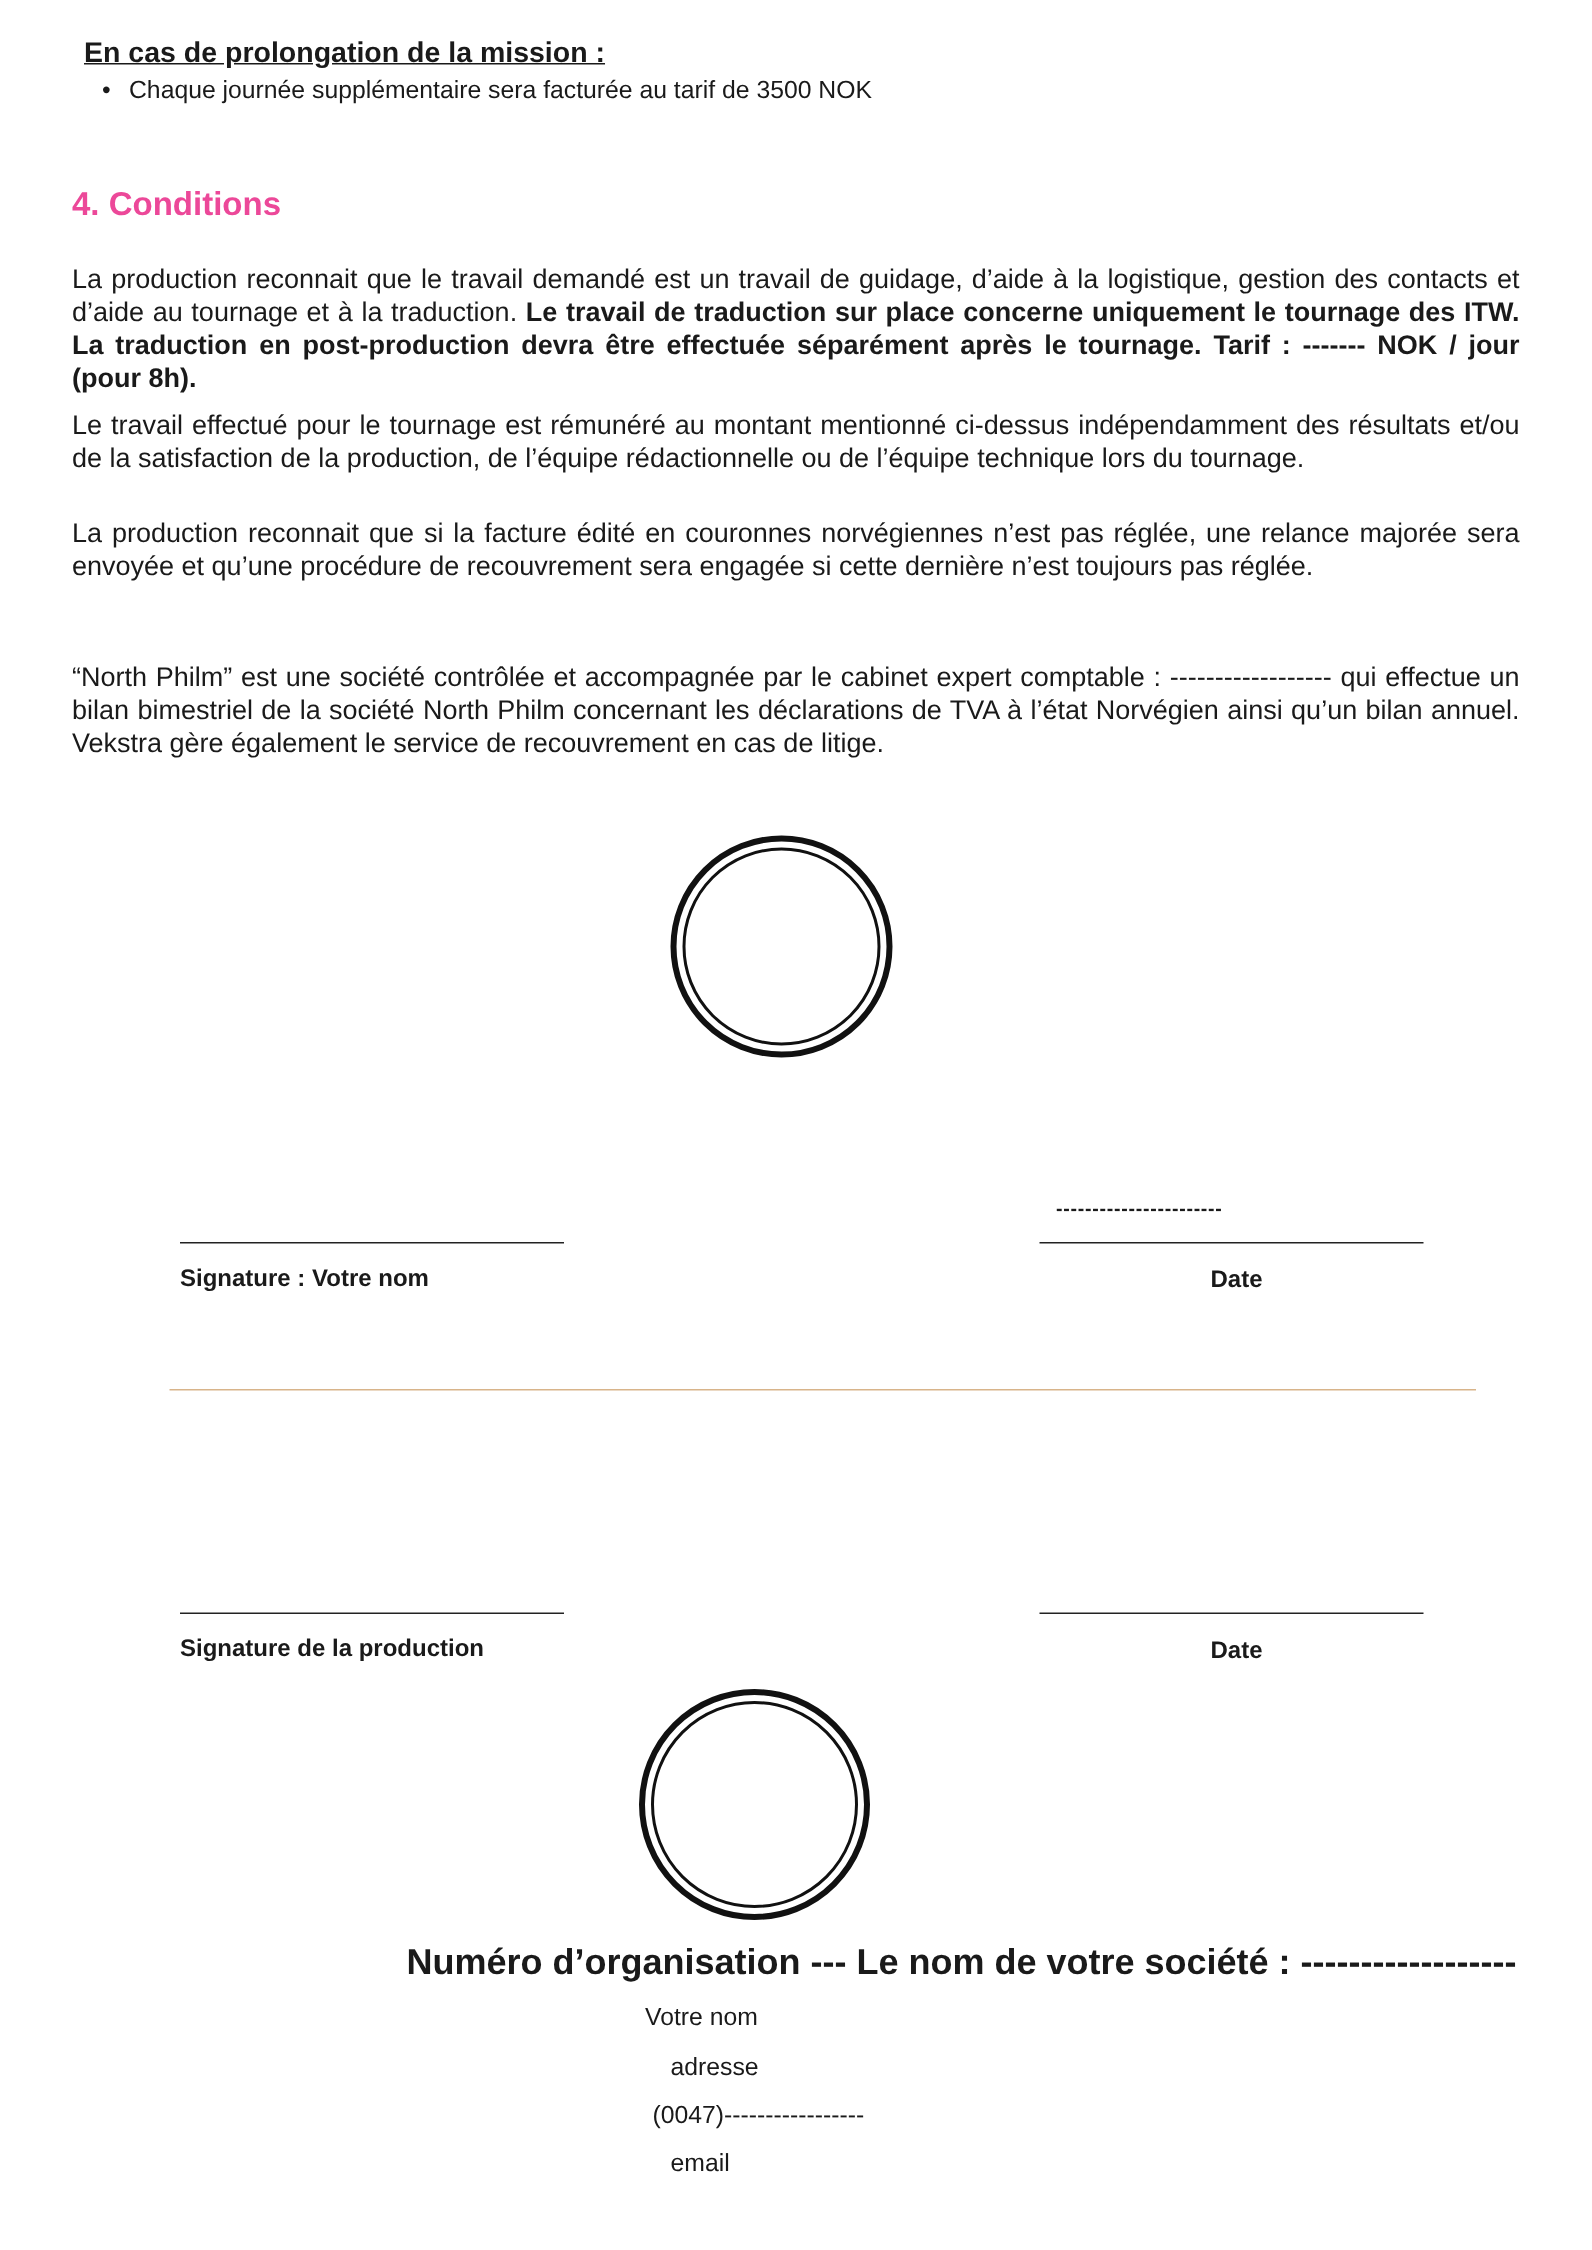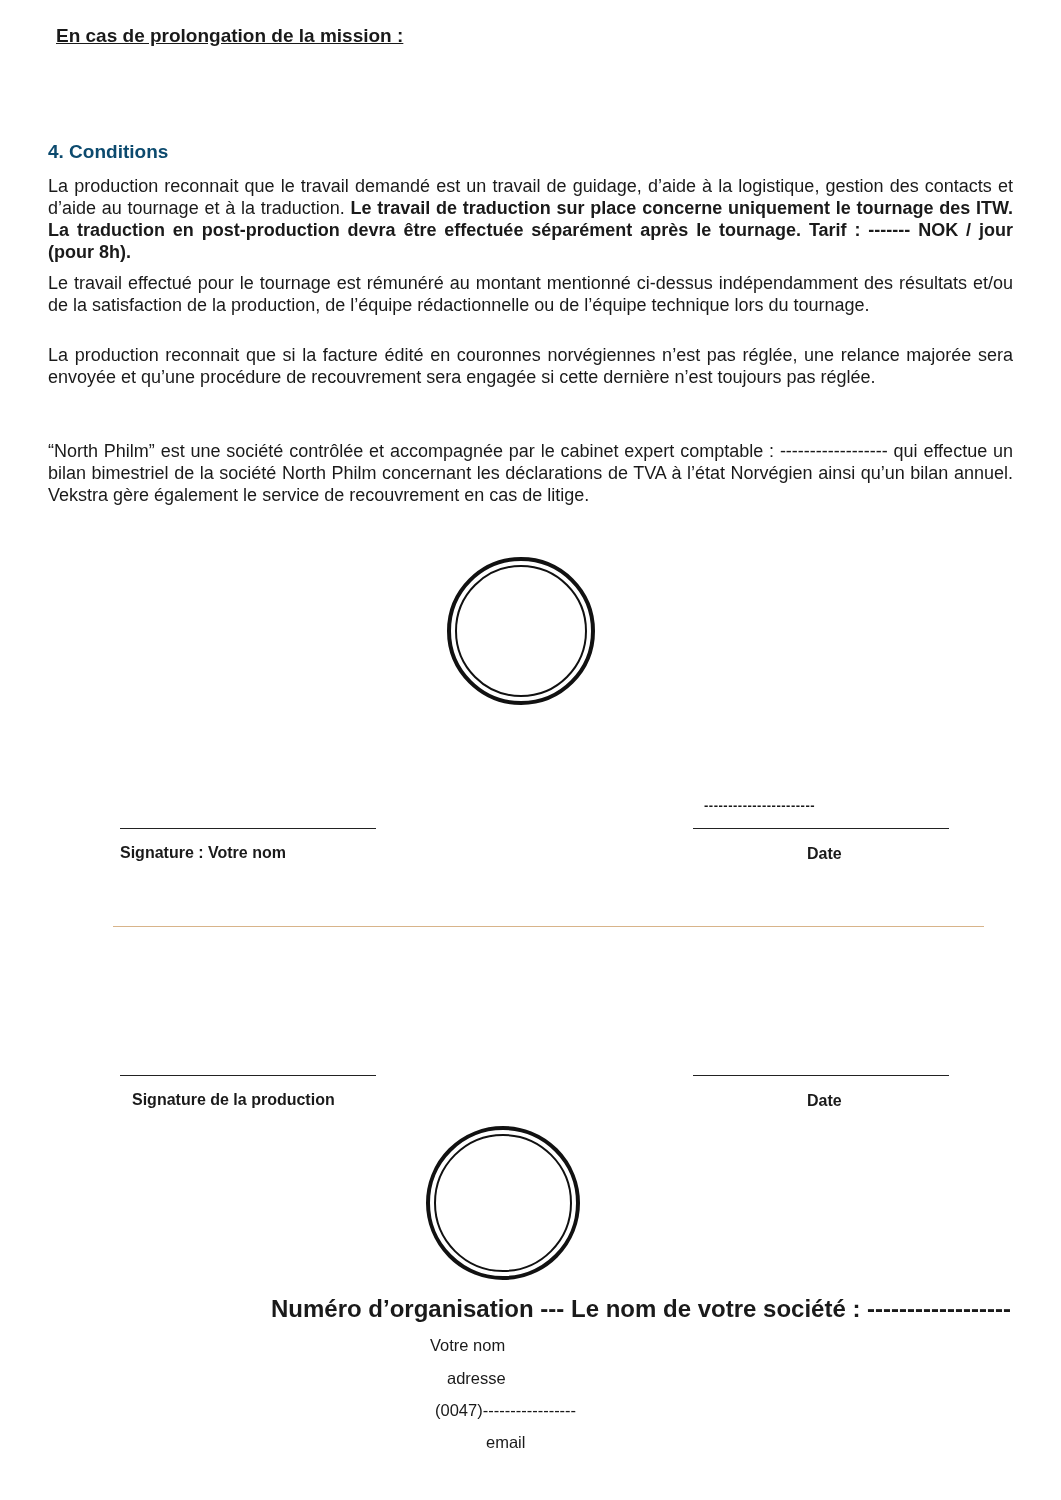--- a/index.html
+++ b/index.html
@@ -20,42 +20,43 @@
     ul.bullets {
       position: absolute; left: 86px; top: 48px; width: 928px;
       margin: 0; padding: 0; list-style: none;
       font-size: 16.5px; line-height: 24px;
     }
     ul.bullets li { position: relative; }
     ul.bullets li::before {
       content: "\2022"; position: absolute; left: -18px; top: 0;
     }
     .section-title {
-      left: 48px; top: 140px; font-size: 19px; font-weight: bold;
-      color: #0c4a6e; line-height: 24px;
+      left: 48px; top: 124px; font-size: 22px; font-weight: bold;
+      color: #ec4899; line-height: 24px;
     }
     .seal {
       width: 148px; height: 148px; border-radius: 50%;
       border: 4px solid #111; box-sizing: border-box;
     }
     .seal-inner {
       position: absolute; left: 4px; top: 4px; right: 4px; bottom: 4px;
       border-radius: 50%; border: 2px solid #111;
     }
     .sig-line { height: 0; border-top: 1.6px solid #222; width: 256px; }
     .sig-label { font-size: 16px; font-weight: bold; line-height: 16px; }
     .divider { left: 113px; top: 926px; width: 871px; height: 0; border-top: 1.5px solid #d8b48a; }
     .org { font-size: 24px; font-weight: bold; line-height: 26px; }
     .contact { font-size: 16.5px; line-height: 22px; }
   </style>
 </head>
 <body>
 
 <div class="abs heading-u">En cas de prolongation de la mission :</div>
 <ul class="bullets">
+  <li>Chaque journée supplémentaire sera facturée au tarif de 3500 NOK</li>
 </ul>
 
 <div class="abs section-title">4. Conditions</div>
 
 <p class="abs p" style="top:175px;">
   <span>La production reconnait que le travail demandé est un travail de guidage, d’aide à la logistique, gestion des contacts et d’aide au tournage et à la traduction. </span><span class="bold">Le travail de traduction sur place concerne uniquement le tournage des ITW. La traduction en post-production devra être effectuée séparément après le tournage. Tarif : ------- NOK / jour (pour 8h).</span>
 </p>
 
 <p class="abs p" style="top:272px;">Le travail effectué pour le tournage est rémunéré au montant mentionné ci-dessus indépendamment des résultats et/ou de la satisfaction de la production, de l’équipe rédactionnelle ou de l’équipe technique lors du tournage.</p>
 
@@ -70,24 +71,24 @@
 <div class="abs" style="left:704px; top:798px; font-size:13px; font-weight:bold; letter-spacing:0.5px;">-----------------------</div>
 <div class="abs sig-line" style="left:120px; top:828px;"></div>
 <div class="abs sig-line" style="left:693px; top:828px;"></div>
 <div class="abs sig-label" style="left:120px; top:845px;">Signature : Votre nom</div>
 <div class="abs sig-label" style="left:807px; top:846px;">Date</div>
 
 <div class="abs divider"></div>
 
 <div class="abs sig-line" style="left:120px; top:1075px;"></div>
 <div class="abs sig-line" style="left:693px; top:1075px;"></div>
-<div class="abs sig-label" style="left:120px; top:1092px;margin-left:12px;">Signature de la production</div>
+<div class="abs sig-label" style="left:120px; top:1092px;">Signature de la production</div>
 <div class="abs sig-label" style="left:807px; top:1093px;">Date</div>
 
 <div class="abs seal" style="left:426px; top:1126px; width:154px; height:154px;">
   <div class="seal-inner"></div>
 </div>
 
 <div class="abs org" style="left:271px; top:1296px;">Numéro d’organisation --- Le nom de votre société : ------------------</div>
 <div class="abs contact" style="left:430px; top:1334px;">Votre nom</div>
 <div class="abs contact" style="left:447px; top:1367px;">adresse</div>
 <div class="abs contact" style="left:435px; top:1399px;">(0047)-----------------</div>
-<div class="abs contact" style="left:447px; top:1431px;margin-left:39px;">email</div>
+<div class="abs contact" style="left:447px; top:1431px;">email</div>
 
 </body></html>

